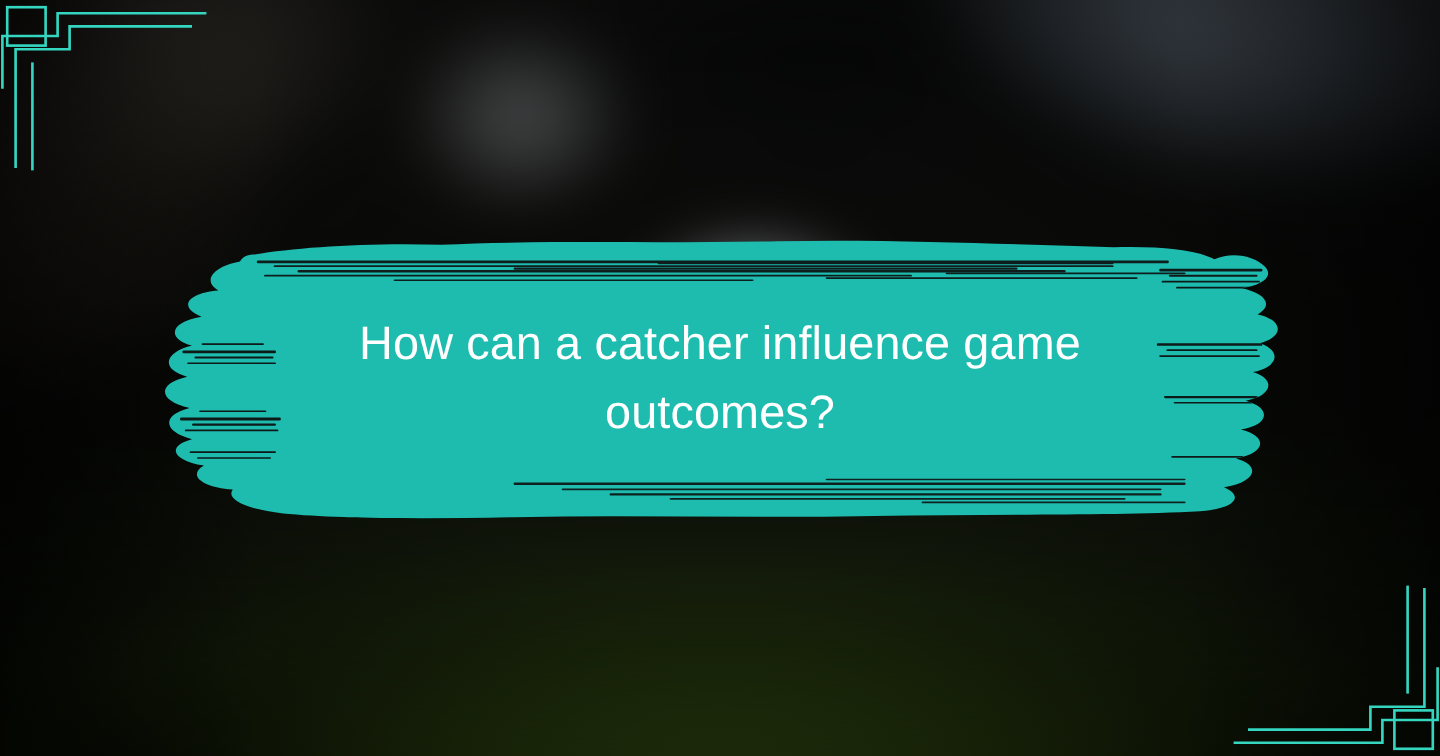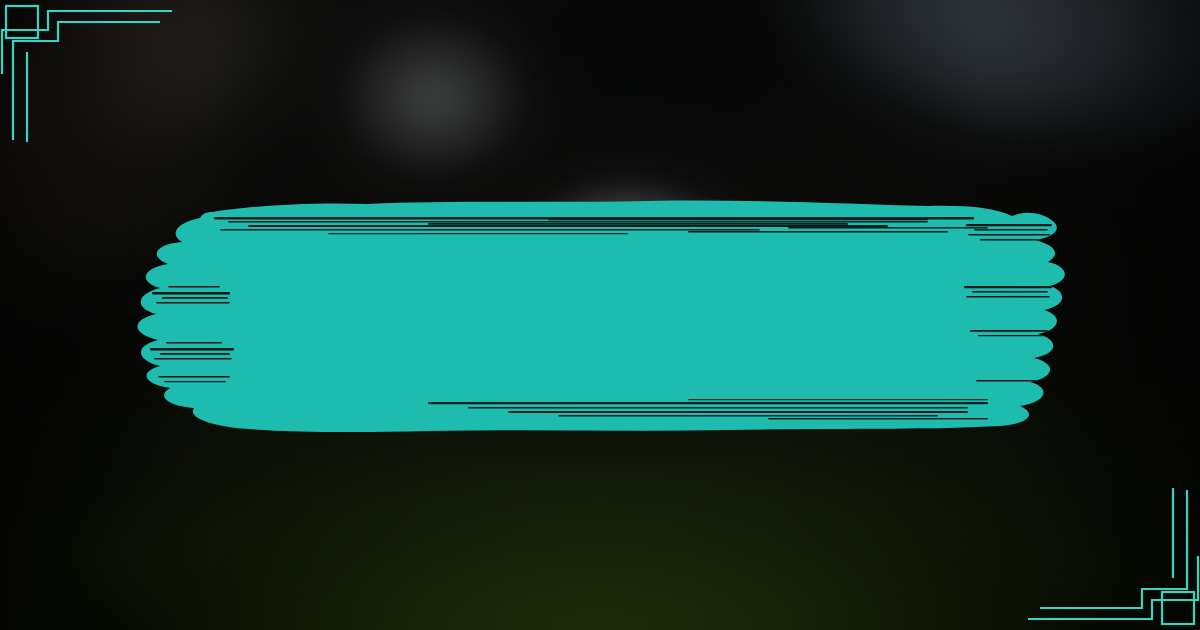--- a/index.html
+++ b/index.html
@@ -214,14 +214,15 @@
           <rect x="844" y="101" width="76" height="1.6" rx="1"></rect>
           <rect x="838" y="106" width="84" height="1.4" rx="1"></rect>
           <rect x="842" y="140" width="78" height="1.8" rx="1"></rect>
           <rect x="850" y="145" width="66" height="1.2" rx="1"></rect>
           <rect x="848" y="190" width="60" height="1.4" rx="1"></rect>
         </g>
       </g>
     </svg>
   </div>
 
+  <div class="headline">How can a catcher influence game outcomes?</div>
 
 </div>
 
 </body></html>

